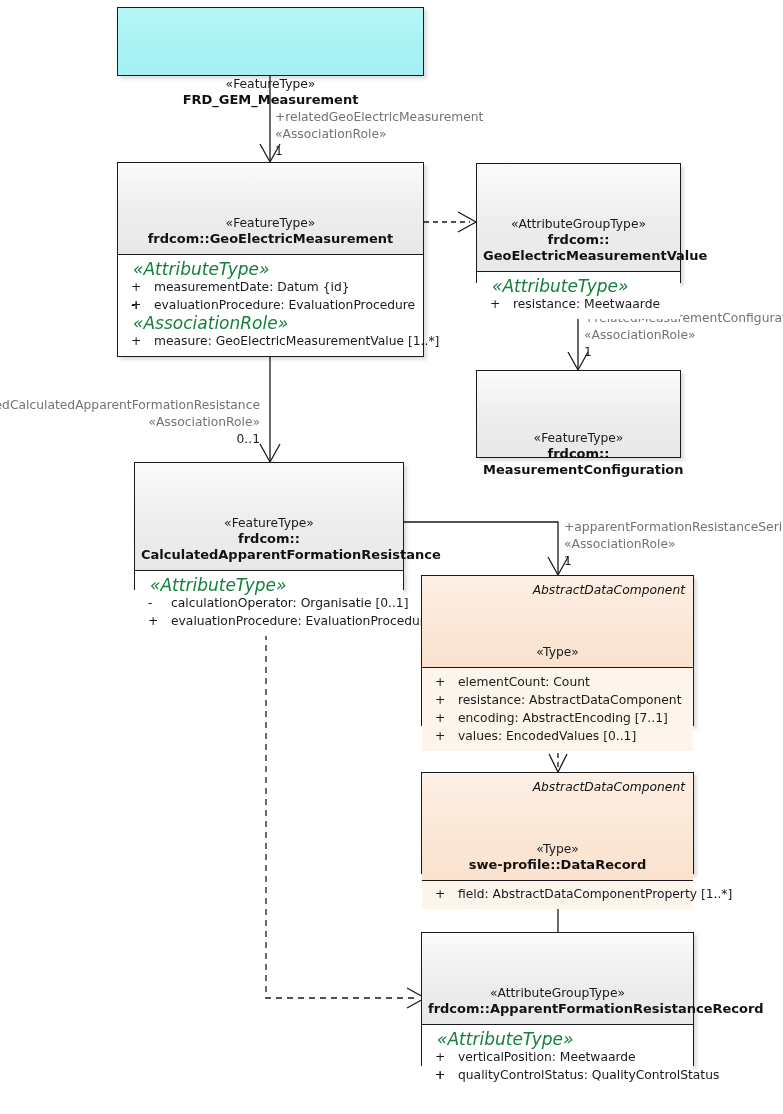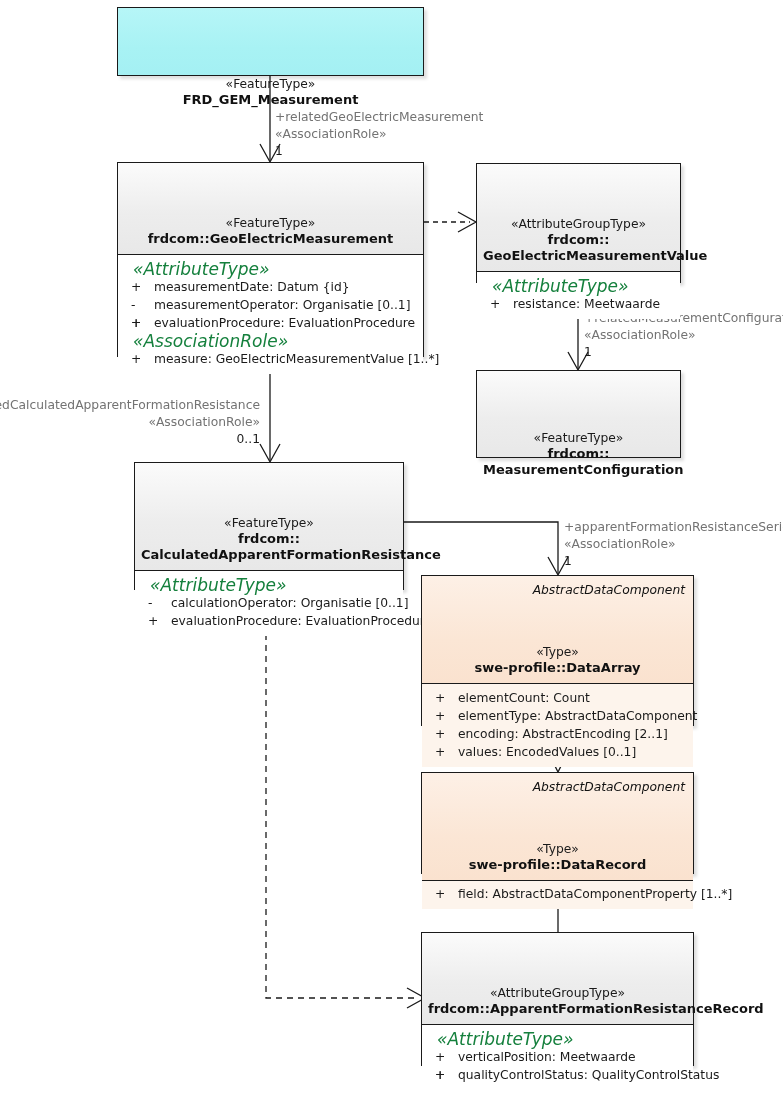--- a/index.html
+++ b/index.html
@@ -210,21 +210,20 @@
       <div class="cname">frdcom::GeoElectricMeasurement</div>
     </div>
     <div class="uml-body">
       <div class="grp-label">«AttributeType»</div>
       <div class="attr-row">
         <span class="attr-vis">+</span>
         <span>measurementDate: Datum {id}</span>
       </div>
       <div class="attr-row">
         <span class="attr-vis">-</span>
-        <span>measurementOperator: Organisatie [0..1]</span>
       </div>
       <div class="attr-row">
         <span class="attr-vis">+</span>
       </div>
       <div class="attr-row">
         <span class="attr-vis">+</span>
         <span>evaluationProcedure: EvaluationProcedure</span>
       </div>
       <div class="grp-label">«AssociationRole»</div>
       <div class="attr-row">
@@ -273,34 +272,33 @@
         <span class="attr-vis">+</span>
         <span>evaluationProcedure: EvaluationProcedure</span>
       </div>
     </div>
   </div>
 
   <div class="uml-class has-body peach" style="left:421px; top:575px; width:273px; height:151px;">
     <div class="uml-head">
       <div class="abstract-tag">AbstractDataComponent</div>
       <div class="stereo">«Type»</div>
-      <div class="cname">swe-profile::DataArray</div>
     </div>
     <div class="uml-body">
       <div class="attr-row">
         <span class="attr-vis">+</span>
         <span>elementCount: Count</span>
       </div>
       <div class="attr-row">
         <span class="attr-vis">+</span>
-        <span>elementType: AbstractDataComponent</span>
-      </div>
-      <div class="attr-row">
-        <span class="attr-vis">+</span>
-        <span>encoding: AbstractEncoding [2..1]</span>
+        <span>resistance: AbstractDataComponent</span>
+      </div>
+      <div class="attr-row">
+        <span class="attr-vis">+</span>
+        <span>encoding: AbstractEncoding [7..1]</span>
       </div>
       <div class="attr-row">
         <span class="attr-vis">+</span>
         <span>values: EncodedValues [0..1]</span>
       </div>
     </div>
   </div>
 
   <div class="uml-class has-body peach" style="left:421px; top:772px; width:273px; height:102px;">
     <div class="uml-head">

